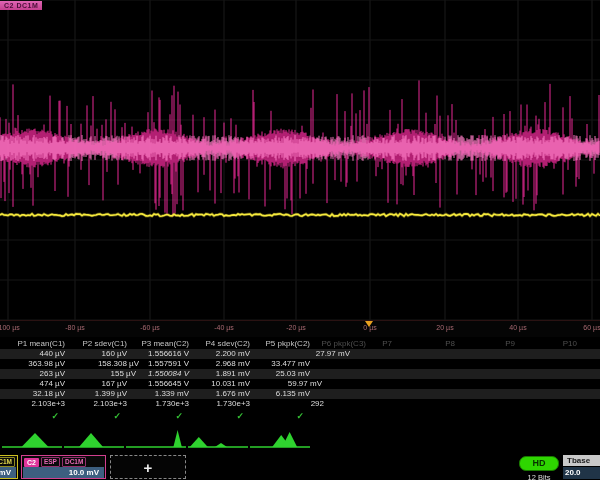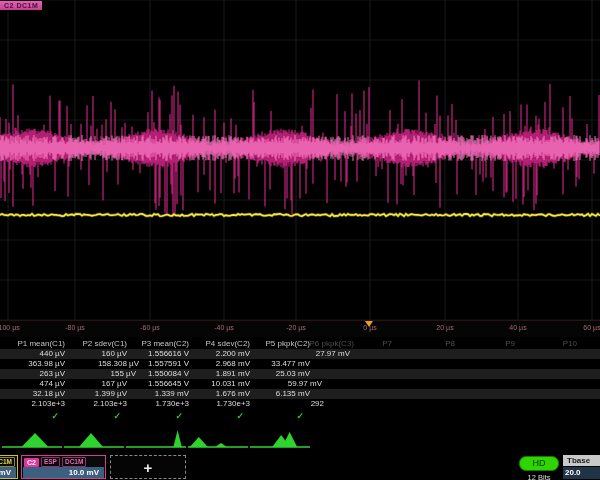--- a/index.html
+++ b/index.html
@@ -43,21 +43,21 @@
   #c2-box .desc-top{justify-content:flex-start;}
   .chan-badge{background:#e0359b;color:#fff;font-size:7px;font-weight:bold;padding:0 3px;line-height:9px;border-radius:1px;}
   .mini-badge{border:1px solid #94306e;color:#e469b4;font-size:6.5px;font-weight:bold;padding:0 2px;line-height:8px;border-radius:1px;}
   .mini-badge.yel{border-color:#8f8a20;color:#e0d64a;}
   .desc-val{height:11px;line-height:11px;background:#3d5f80;color:#fff;font-size:8px;font-weight:bold;
     text-align:right;padding:0 5px;margin:0 1px 1px 1px;}
   #add-box{position:absolute;left:110px;top:1px;width:76px;height:24px;box-sizing:border-box;
     border:1px dashed #888;color:#eee;display:flex;align-items:center;justify-content:center;
     font-size:15px;font-weight:bold;background:#050505;}
   #hd-wrap{position:absolute;left:519px;top:2px;width:40px;text-align:center;}
-  #hd-badge{background:#2ed500;color:#073000;font-size:9px;font-weight:normal;height:13px;line-height:13px;
+  #hd-badge{background:#2ed500;color:#073000;font-size:9px;font-weight:bold;height:13px;line-height:13px;
     border-radius:7px;border:1px solid #1a7a00;}
   #hd-bits{color:#ddd;font-size:7.5px;margin-top:2px;}
   #tbase-box{position:absolute;left:563px;top:1px;width:70px;height:24px;}
   #tbase-head{background:#c9c9c9;color:#1a1a1a;font-size:8px;font-weight:bold;height:11px;line-height:11px;padding:0 4px;}
   #tbase-val{background:#203447;color:#fff;font-size:8px;font-weight:bold;height:12px;line-height:12px;
     text-align:left;padding:0 2px;margin-top:1px;}
 </style>
 </head>
 <body>
 
@@ -106,21 +106,21 @@
       <span class="t-label" style="left: 592px;">60 µs</span>
     </div>
 
   <div id="measure-table">
       <div class="m-row head">
         <span class="m-cell hd" style="left: 0px; width: 65px;">P1 mean(C1)</span>
         <span class="m-cell hd" style="left: 0px; width: 127px;">P2 sdev(C1)</span>
         <span class="m-cell hd" style="left: 0px; width: 189px;">P3 mean(C2)</span>
         <span class="m-cell hd" style="left: 0px; width: 250px;">P4 sdev(C2)</span>
         <span class="m-cell hd" style="left: 0px; width: 310px;">P5 pkpk(C2)</span>
-        <span class="m-cell dim" style="left: 4px; width: 350px;">P6 pkpk(C3)</span>
+        <span class="m-cell dim" style="left: 16px; width: 350px;">P6 pkpk(C3)</span>
         <span class="m-cell dim" style="left: 0px; width: 392px;">P7</span>
         <span class="m-cell dim" style="left: 0px; width: 455px;">P8</span>
         <span class="m-cell dim" style="left: 0px; width: 515px;">P9</span>
         <span class="m-cell dim" style="left: 0px; width: 577px;">P10</span>
         <span class="m-cell dim" style="left: 0px; width: 614px;">P11</span>
       </div>
       <div class="m-row stripe">
         <span class="m-cell" style="left: 0px; width: 65px;">440 µV</span>
         <span class="m-cell" style="left: 0px; width: 127px;">160 µV</span>
         <span class="m-cell" style="left: 0px; width: 189px;">1.556616 V</span>
@@ -130,21 +130,21 @@
       <div class="m-row">
         <span class="m-cell" style="left: 0px; width: 65px;">363.98 µV</span>
         <span class="m-cell" style="left: 12px; width: 127px;">158.308 µV</span>
         <span class="m-cell" style="left: 0px; width: 189px;">1.557591 V</span>
         <span class="m-cell" style="left: 0px; width: 250px;">2.968 mV</span>
         <span class="m-cell" style="left: 0px; width: 310px;">33.477 mV</span>
       </div>
       <div class="m-row stripe">
         <span class="m-cell" style="left: 0px; width: 65px;">263 µV</span>
         <span class="m-cell" style="left: 9px; width: 127px;">155 µV</span>
-        <span class="m-cell" style="left: 0px; width: 189px;">1.550084 V</span>
+        <span class="m-cell" style="left: 0px; width: 189px; font-style: italic;">1.550084 V</span>
         <span class="m-cell" style="left: 0px; width: 250px;">1.891 mV</span>
         <span class="m-cell" style="left: 0px; width: 310px;">25.03 mV</span>
       </div>
       <div class="m-row">
         <span class="m-cell" style="left: 0px; width: 65px;">474 µV</span>
         <span class="m-cell" style="left: 0px; width: 127px;">167 µV</span>
         <span class="m-cell" style="left: 0px; width: 189px;">1.556645 V</span>
         <span class="m-cell" style="left: 0px; width: 250px;">10.031 mV</span>
         <span class="m-cell" style="left: 0px; width: 310px; margin-left: 12px;">59.97 mV</span>
       </div>

